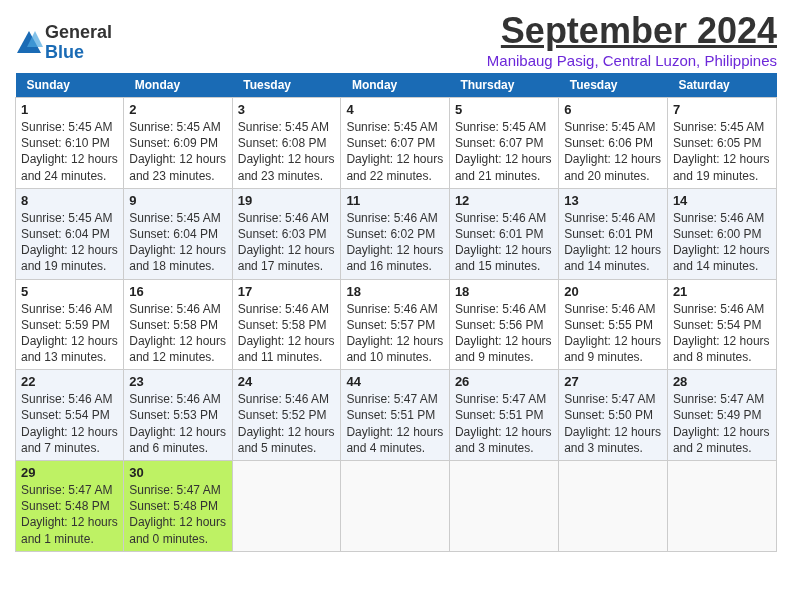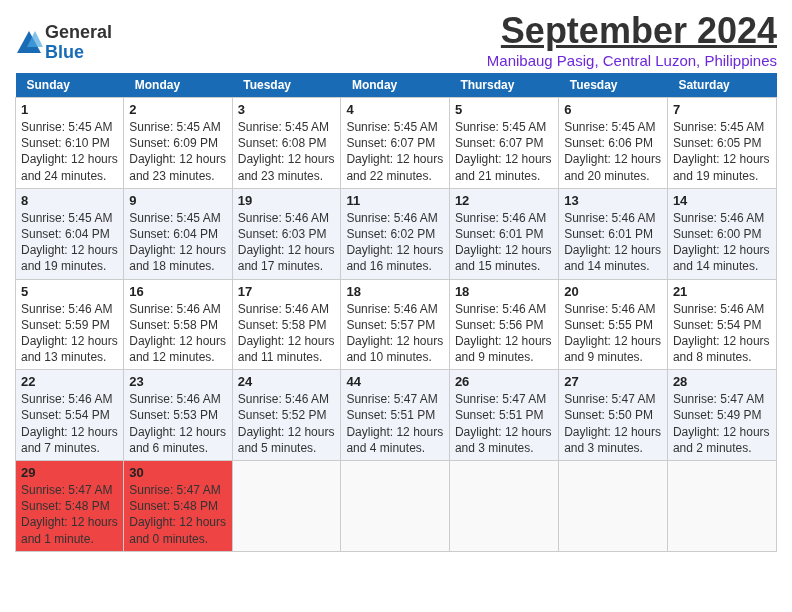--- a/index.html
+++ b/index.html
@@ -81,21 +81,21 @@
       font-size: 12px;
       color: #333;
       line-height: 1.35;
     }
     .empty-cell {
       background: #f9f9f9 !important;
     }
     
     .row-even td { background: #f0f4fa; }
     .row-odd td { background: #fff; }
-    .last-row td { background: #ef4444; }
+    .last-row td { background: #bef264; }
   </style>
 </head>
 <body>
 
 <div class="header-area">
   <div class="logo">
     <svg class="logo-icon" viewBox="0 0 28 28">
       <polygon points="14,2 26,24 2,24" fill="#1a6bb5"></polygon>
       <polygon points="20,2 28,18 12,18" fill="#4da6e0" opacity="0.7"></polygon>
     </svg>

